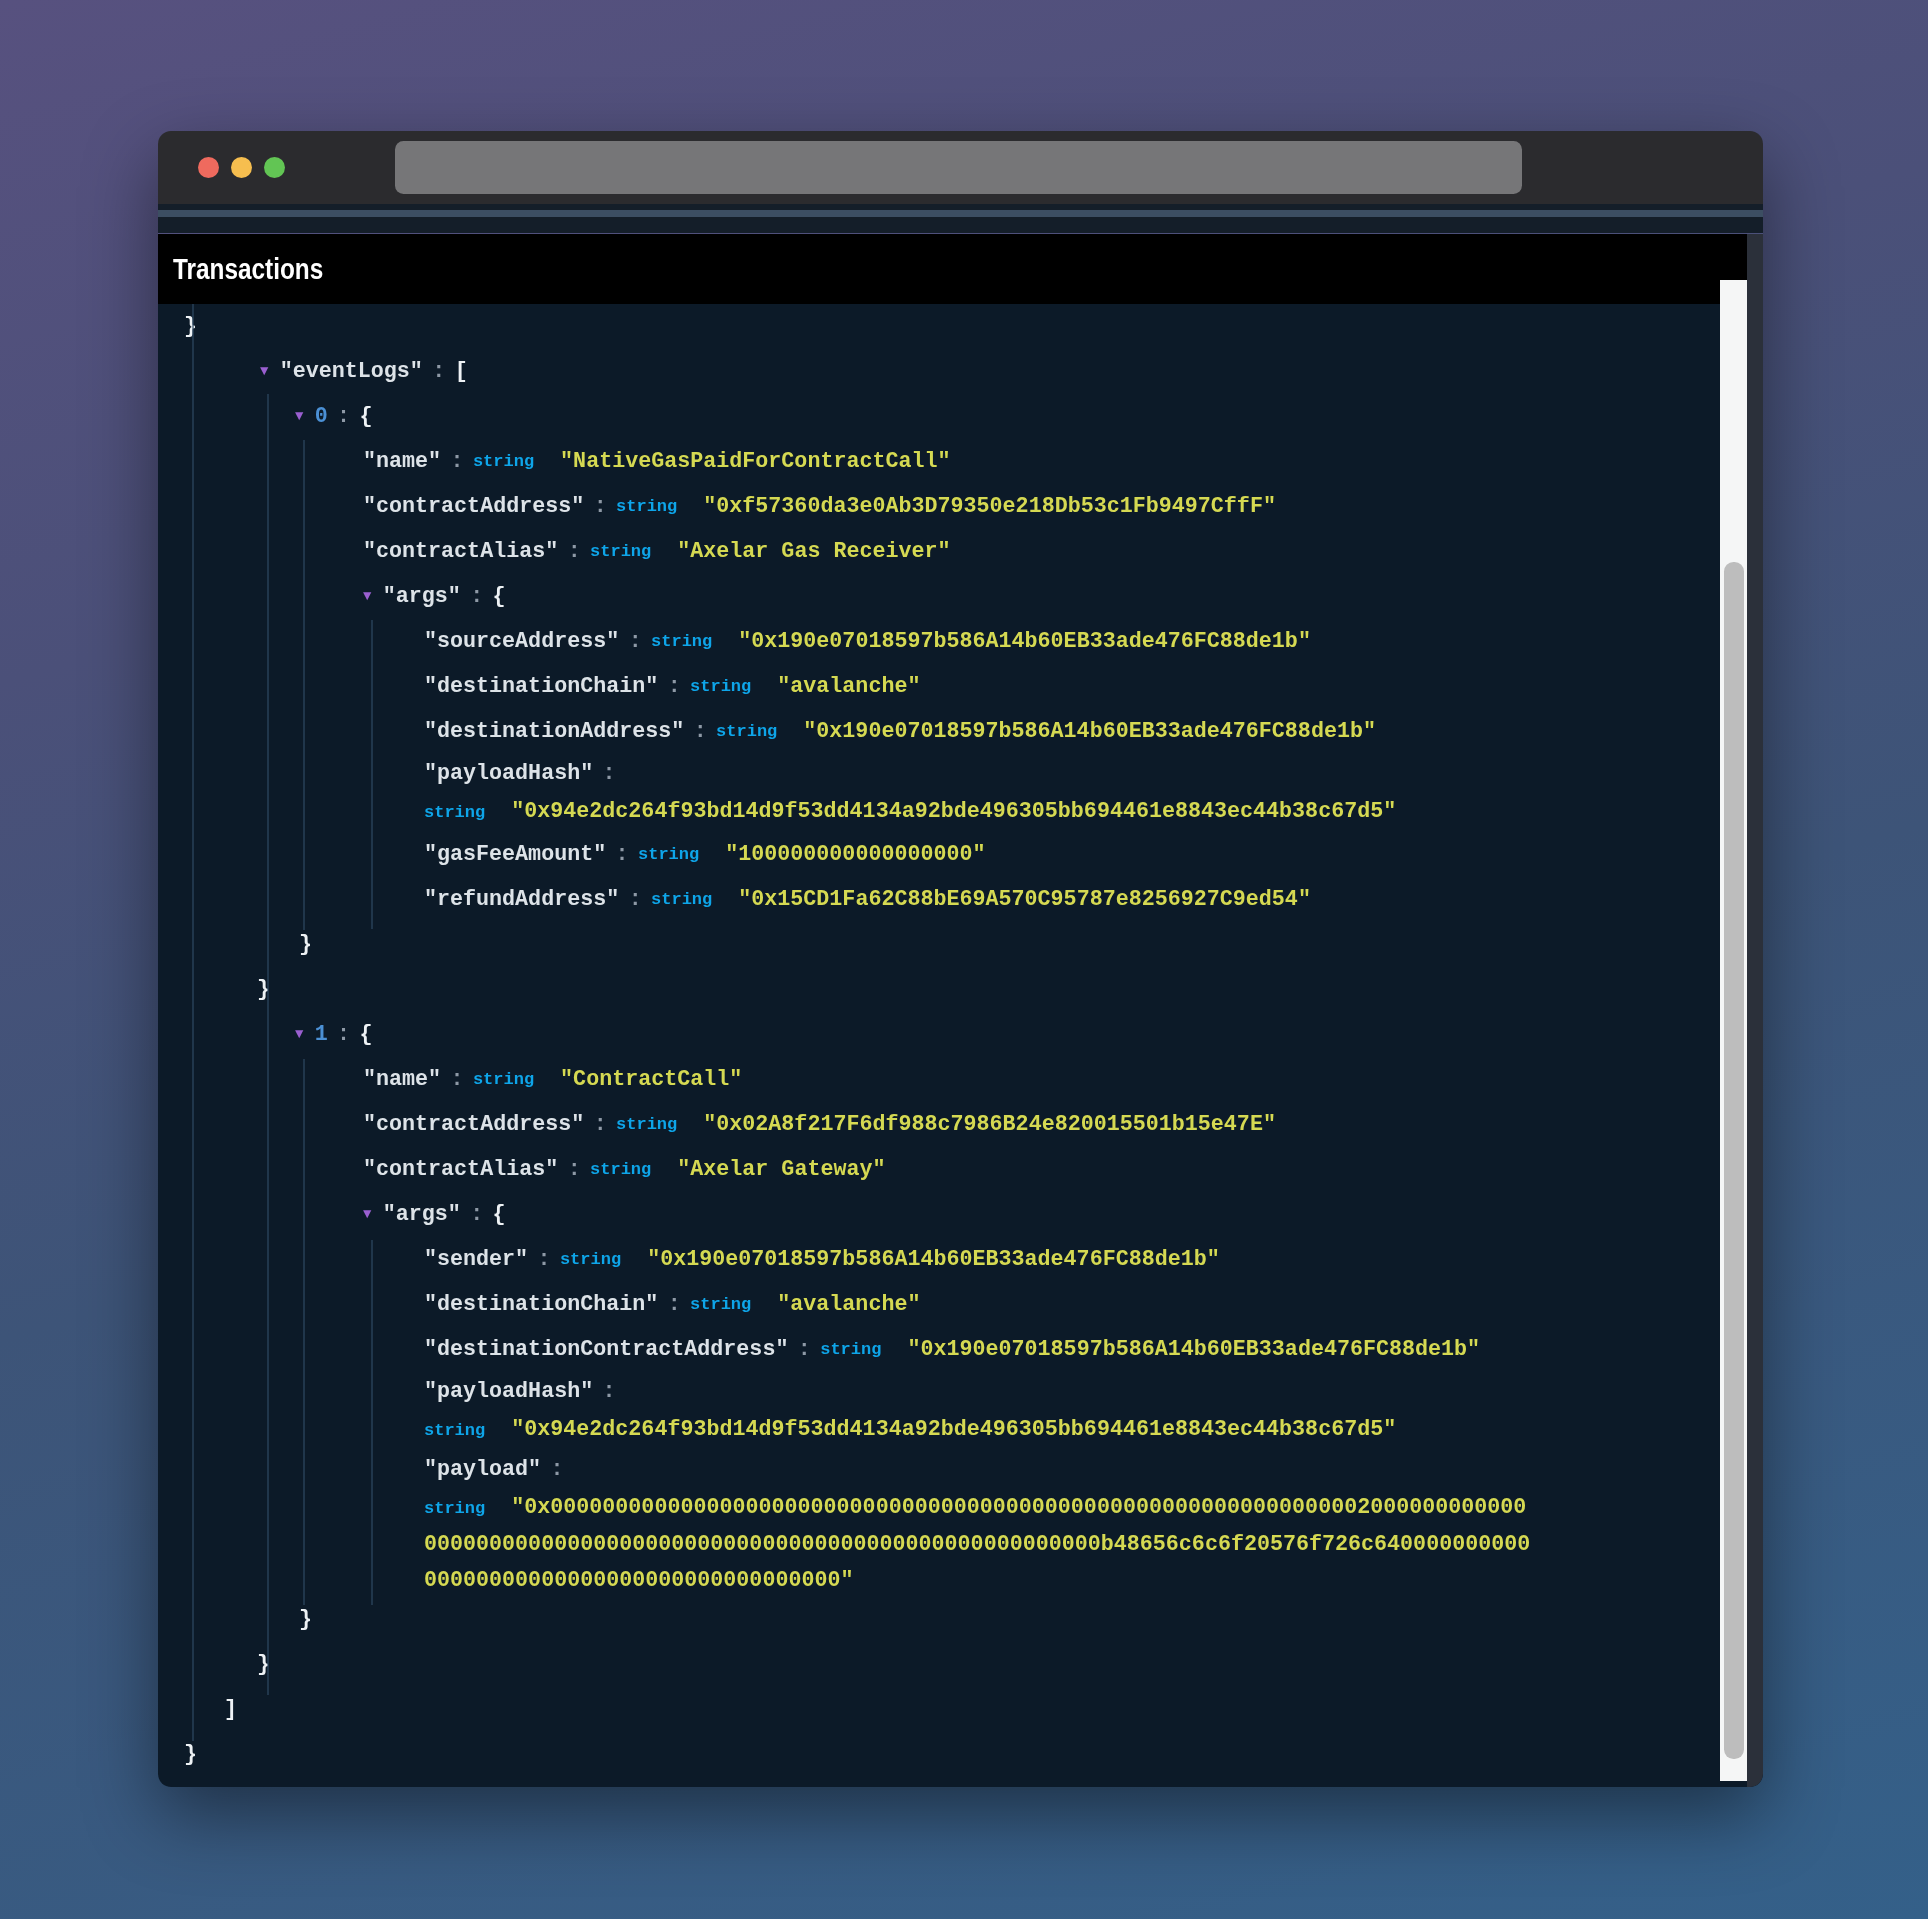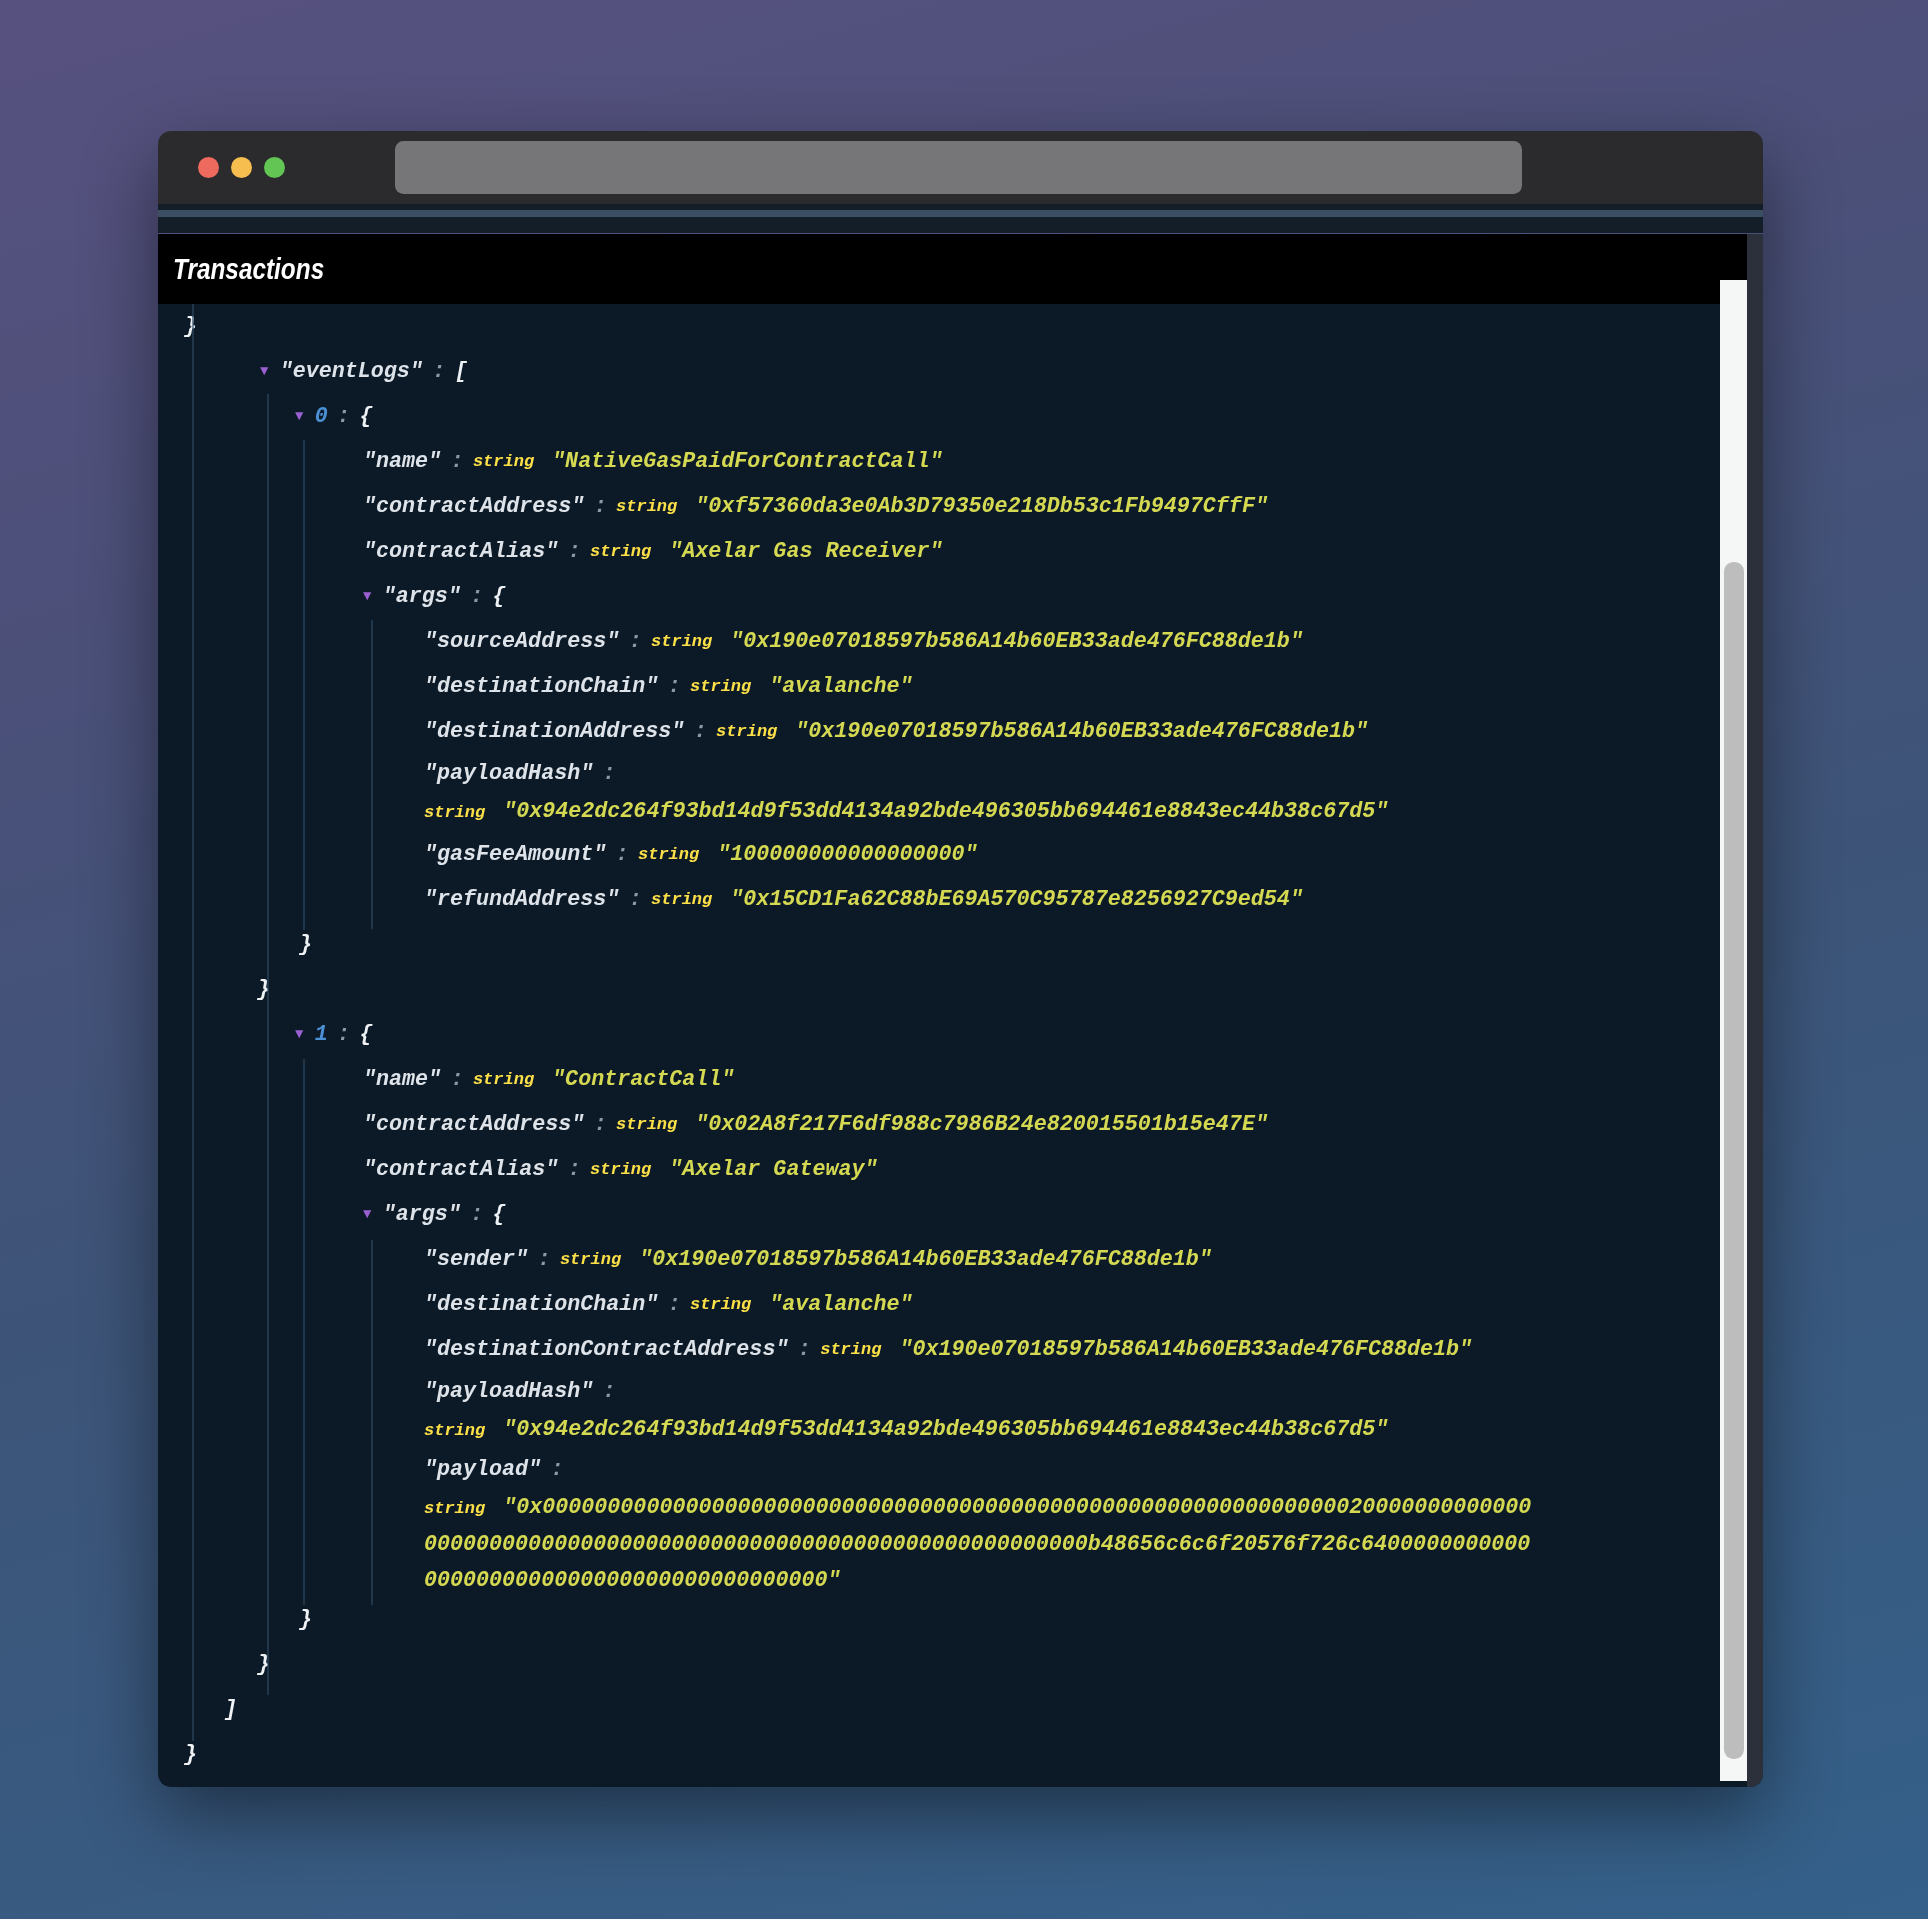--- a/index.html
+++ b/index.html
@@ -13,39 +13,39 @@
   .lights{position:absolute;left:40px;top:26px;display:flex;gap:12.2px;}
   .light{width:21px;height:21px;border-radius:50%;}
   .light.red{background:#ef6a5e;}
   .light.yellow{background:#f6be4f;}
   .light.green{background:#62c554;}
   .urlbar{position:absolute;left:237px;top:10.4px;width:1127px;height:53px;background:#767678;
     border-radius:8.5px;}
   .substrip{position:absolute;left:0;top:73px;right:0;height:29px;background:#141e29;}
   .substrip-line{position:absolute;left:0;top:5.6px;right:0;height:7.5px;background:#3c4e62;}
   .main{position:absolute;left:0;top:103px;right:0;bottom:0;background:#0c1a28;
-    border-radius:0 0 13px 13px;overflow:hidden;font-style:italic;}
+    border-radius:0 0 13px 13px;overflow:hidden;}
   .blackbar{position:absolute;left:0;top:0;right:16px;height:70px;background:#000;}
   .app-title{position:absolute;left:15px;top:0;height:70px;display:flex;align-items:center;
     color:#fff;font-size:29px;font-weight:700;letter-spacing:0px;
     transform:scaleX(.84);transform-origin:left center;}
   .right-frame{position:absolute;right:0;top:0;bottom:0;width:16px;background:#2b303a;
     border-radius:0 0 13px 0;}
   .scroll-track{position:absolute;right:16px;top:46px;bottom:5.6px;width:27px;background:#f5f6f6;}
   .scroll-thumb{position:absolute;left:3.8px;top:282px;width:20px;height:1197px;
     background:#bdbdbd;border-radius:9.4px;}
   .json{position:absolute;left:0;top:70px;right:43px;bottom:0;
     font-family:"Liberation Mono", monospace;font-weight:700;font-size:21.7px;color:#dde3e8;}
   .row{position:relative;display:block;white-space:nowrap;}
   .row .inner{display:flex;align-items:center;height:100%;}
   .tri{color:#9a5fd0;font-size:14px;margin-right:11.3px;transform:translateY(-0.9px);}
   .idx{color:#4b90d5;}
   .key{color:#dde3e8;}
   .colon{color:#8e99a6;padding:0 9.4px;}
-  .typ{color:#fde047;font-size:17px;font-weight:700;margin-right:18px;}
+  .typ{color:#0ea5e9;font-size:17px;font-weight:700;margin-right:26px;}
   .val{color:#d5d952;}
   .brace{color:#eef2f5;}
   .wrapblock{white-space:normal;word-break:break-all;line-height:36px;max-width:1111px;
     padding-top:1.9px;}
   .guide{position:absolute;width:1.9px;background:#2e4962;opacity:.6;}
 </style>
 </head>
 <body>
 
 <div class="page">

